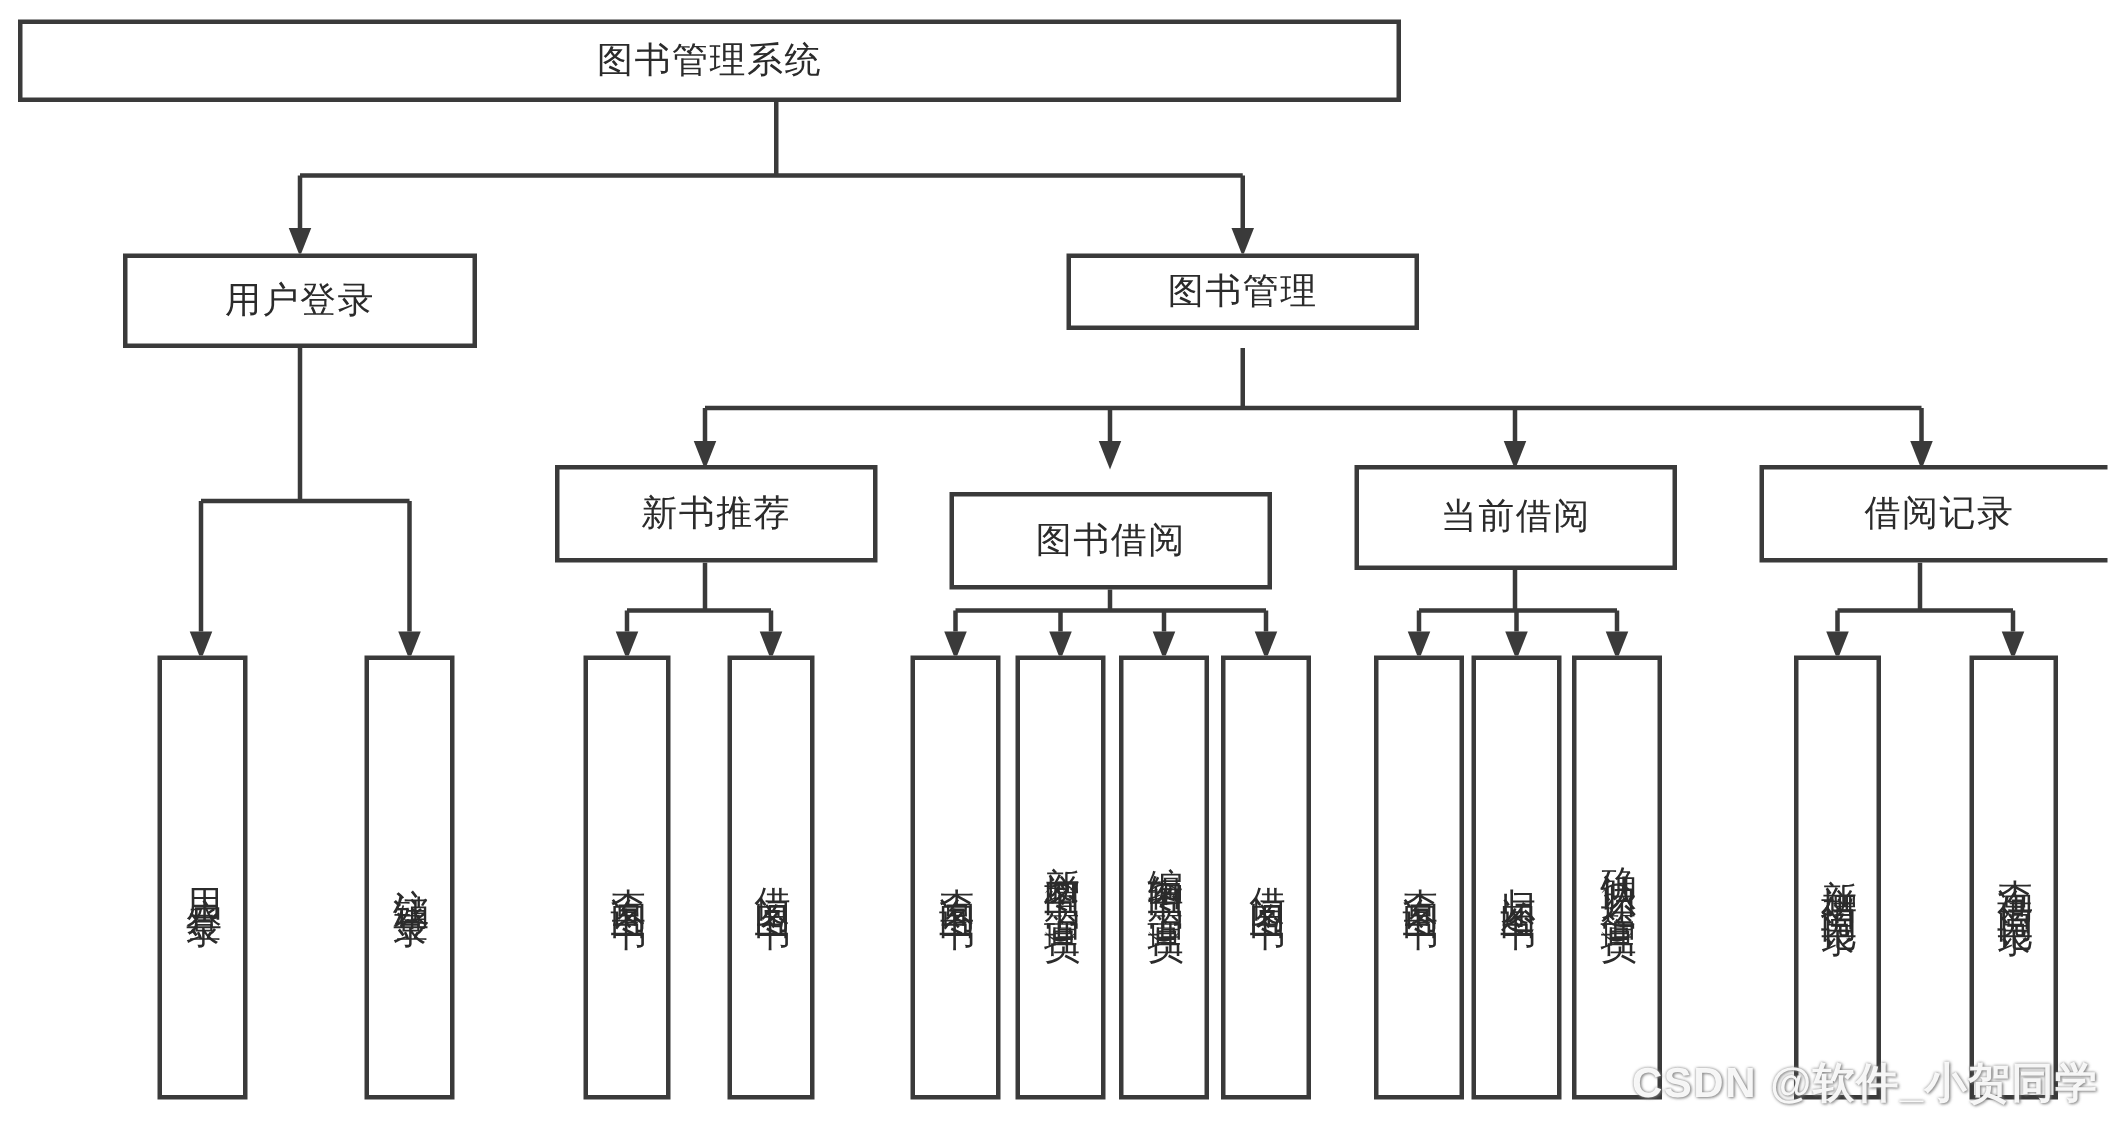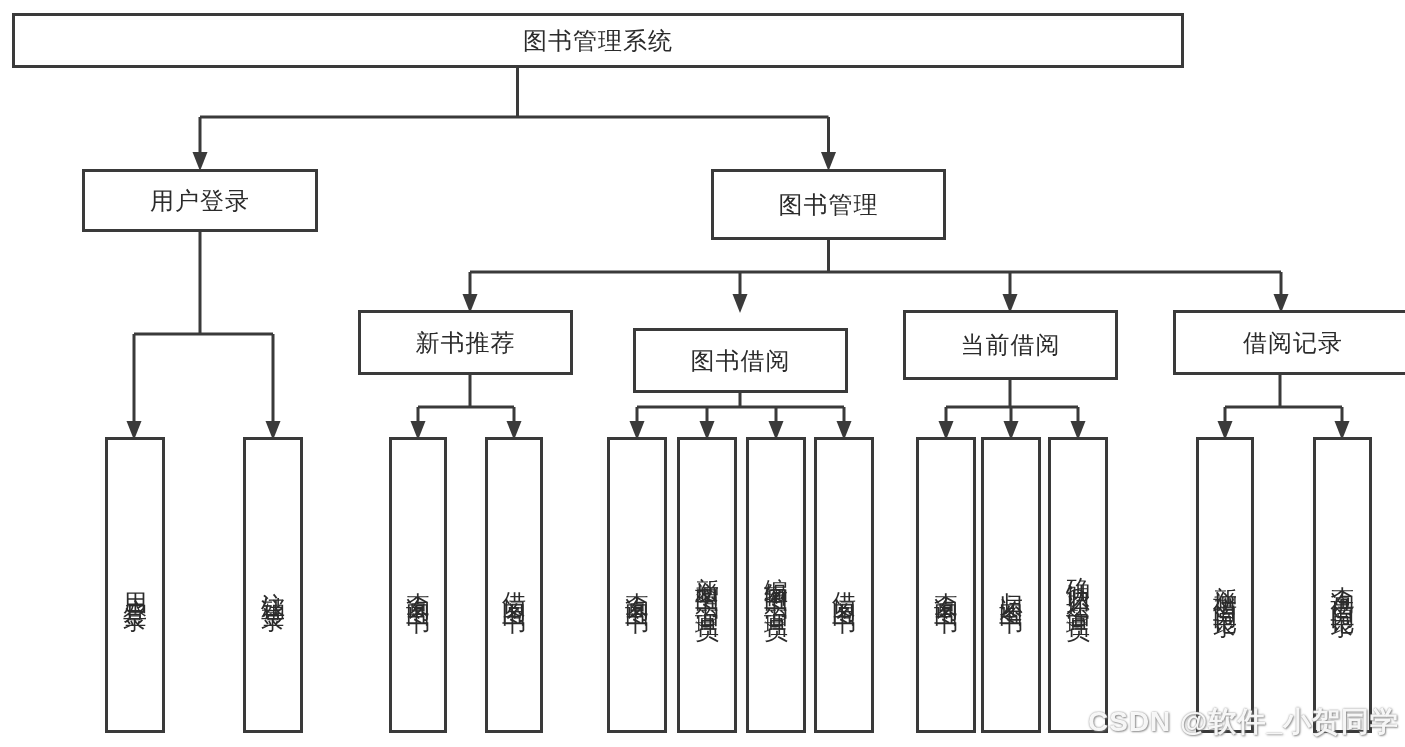--- a/index.html
+++ b/index.html
@@ -77,32 +77,32 @@
     <polygon points="1070.5,421 1085.5,421 1078,440"></polygon>
   </g>
 
   <g>
     <path d="M1280 375 V407 M1225 407 H1342 M1225 407 V421 M1342 407 V421"></path>
     <polygon points="1217.5,421 1232.5,421 1225,440"></polygon>
     <polygon points="1334.5,421 1349.5,421 1342,440"></polygon>
   </g>
 </svg>
 
-<div class="box" style="left:12px; top:13px; width:1172px; height:55px;">
+<div class="box" style="left:12px; top:13px; width:922px; height:55px;">
   <span>图书管理系统</span>
 </div>
 
 <div class="box" style="left:82px; top:169px; width:236px; height:63px;">
   <span>用户登录</span>
 </div>
-<div class="box" style="left:711px; top:169px; width:235px; height:71px;">
+<div class="box" style="left:711px; top:169px; width:235px; height:51px;">
   <span>图书管理</span>
 </div>
 
-<div class="box" style="left:358px; top:310px; width:215px; height:65px;">
+<div class="box" style="left:370px; top:310px; width:215px; height:65px;">
   <span>新书推荐</span>
 </div>
 <div class="box" style="left:633px; top:310px; width:215px; height:65px;margin-top:18px;">
   <span>图书借阅</span>
 </div>
 <div class="box" style="left:903px; top:310px; width:215px; height:70px;">
   <span>当前借阅</span>
 </div>
 <div class="box" style="left:1173px; top:310px; width:240px; height:65px;">
   <span>借阅记录</span>

